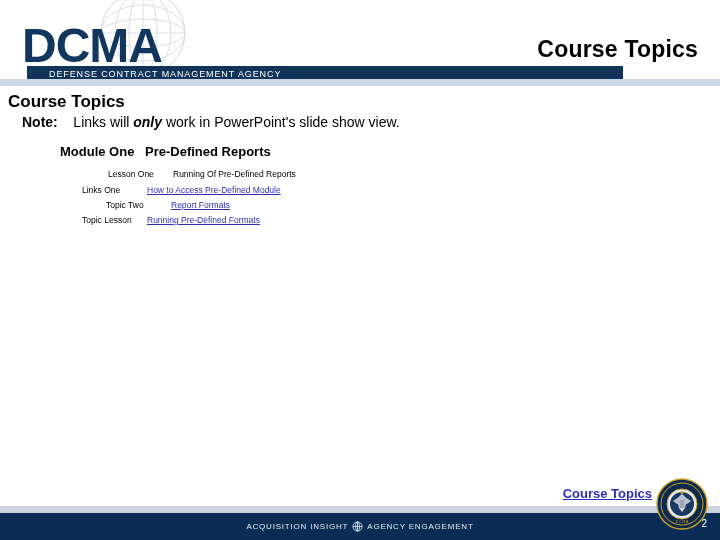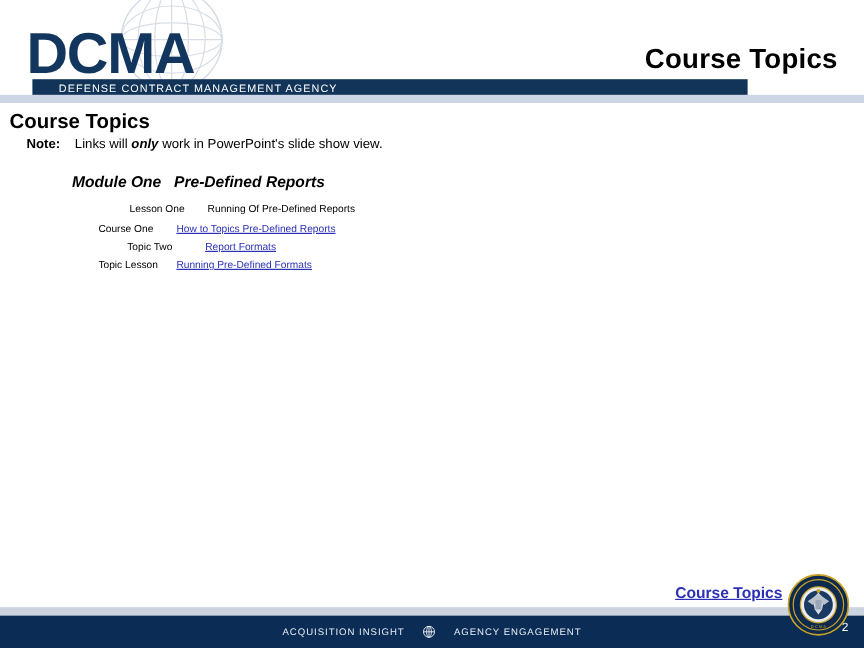--- a/index.html
+++ b/index.html
@@ -52,28 +52,28 @@
   
   #content { position:absolute; left:0; top:88px; width:720px; }
 
   .slide-title {
     position:absolute; left:8px; top:4px;
     font-size:17px; font-weight:bold; color:#000000;
   }
 
   .note-line {
     position:absolute; left:22px; top:26px;
-    font-size:11px; color:#000000; white-space:nowrap;
+    font-size:14px; color:#000000; white-space:nowrap;
   }
   .note-label { font-weight:bold; }
   .note-em { font-weight:bold; font-style:italic; }
 
   .module-row {
     position:absolute; left:60px; top:56px;
-    font-size:13px; font-weight:bold; white-space:nowrap;font-style:italic;
+    font-size:13px; font-weight:bold; white-space:nowrap;
   }
   .module-row .m-label { display:inline-block; width:85px; }
 
   .lesson-row {
     position:absolute; left:82px; top:81px;
     font-size:8.5px; white-space:nowrap; color:#000000;
   }
   .lesson-row .l-label { display:inline-block; width:65px;margin-left:26px; }
 
   .topic-row {
@@ -100,21 +100,21 @@
   .footer-strip {
     position:absolute; left:0; top:26px; width:720px; height:7px;
     background:#ccd4e0;
   }
   .footer-bar {
     position:absolute; left:0; top:33px; width:720px; height:27px;
     background:#0a2c55;
   }
   .footer-tagline {
     position:absolute; left:0; top:33px; width:720px; height:27px;
-    display:flex; align-items:center; justify-content:center; gap:15px;
+    display:flex; align-items:center; justify-content:center; gap:4px;
     font-size:8px; letter-spacing:.8px; color:#e8edf4;
   }
   .footer-globe { display:block; }
 
   .seal {
     position:absolute; right:12px; top:-2px;
     width:52px; height:52px;
   }
   .page-number {
     position:absolute; right:13px; top:38px;
@@ -163,21 +163,21 @@
 
   <div class="module-row">
     <span class="m-label">Module One</span><span class="m-value">Pre-Defined Reports</span>
   </div>
 
   <div class="lesson-row">
     <span class="l-label">Lesson One</span><span class="l-value">Running Of Pre-Defined Reports</span>
   </div>
 
   <div class="topic-row" id="topic-row-0">
-    <span class="t-label">Course One</span><a class="t-link">How to Topics Pre-Defined Reports</a>
+    <span class="t-label">Links One</span><a class="t-link">How to Access Pre-Defined Module</a>
   </div>
   <div class="topic-row" id="topic-row-1">
     <span class="t-label">Topic Two</span><a class="t-link">Report Formats</a>
   </div>
   <div class="topic-row" id="topic-row-2">
     <span class="t-label">Topic Lesson</span><a class="t-link">Running Pre-Defined Formats</a>
   </div>
 </div>
 
 <div id="footer">

